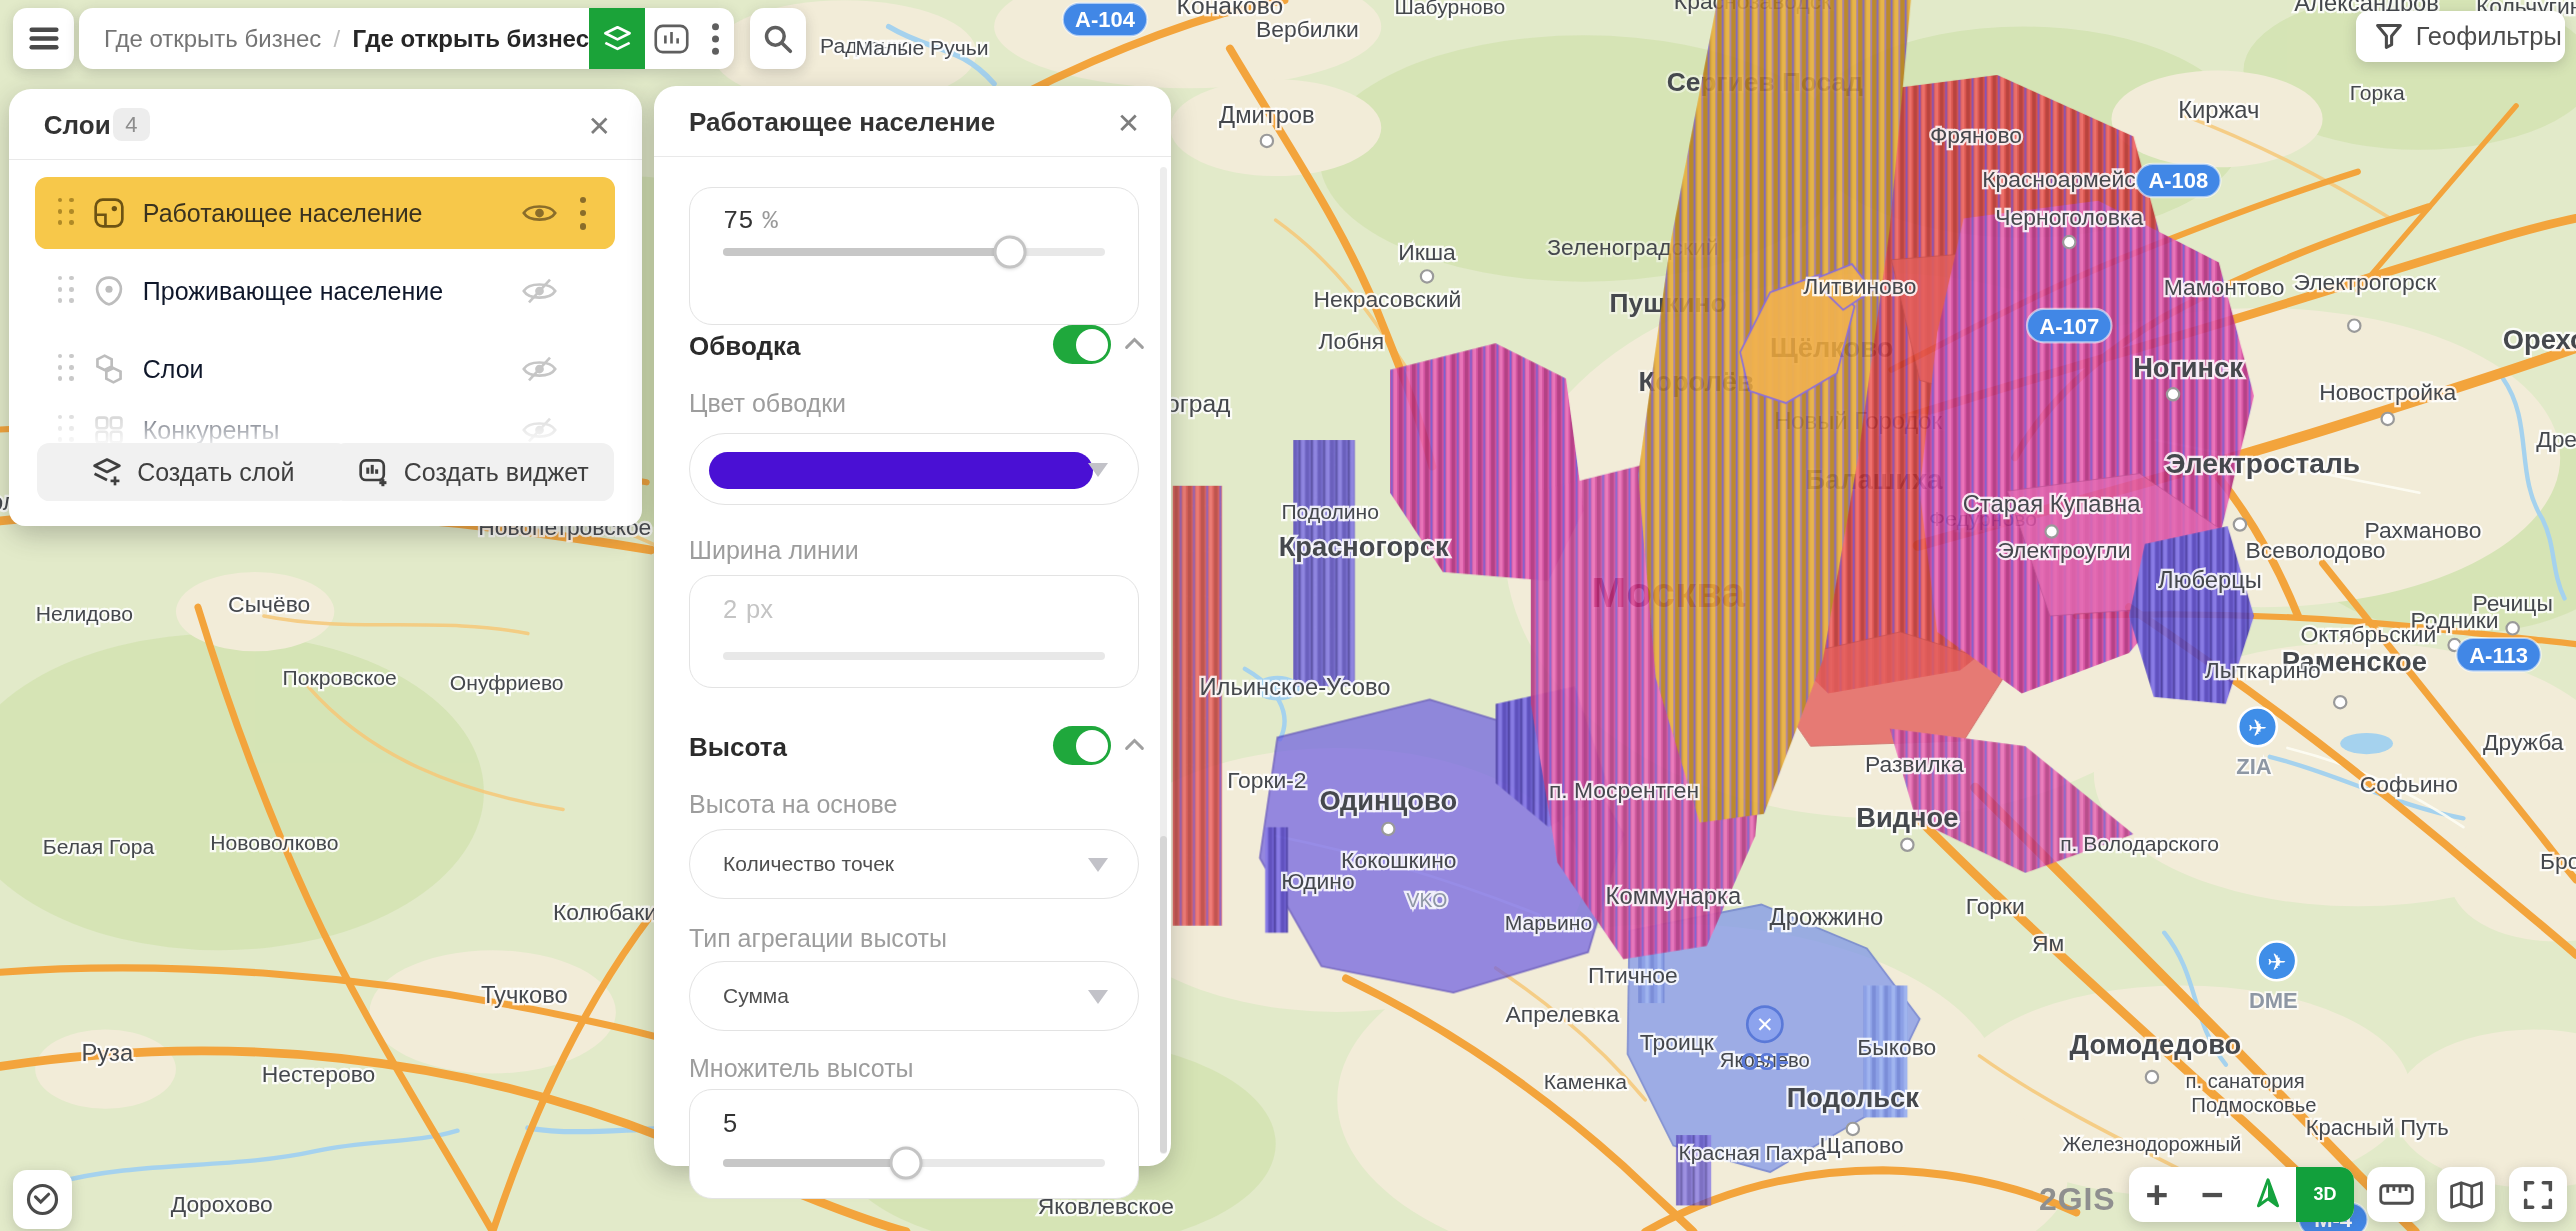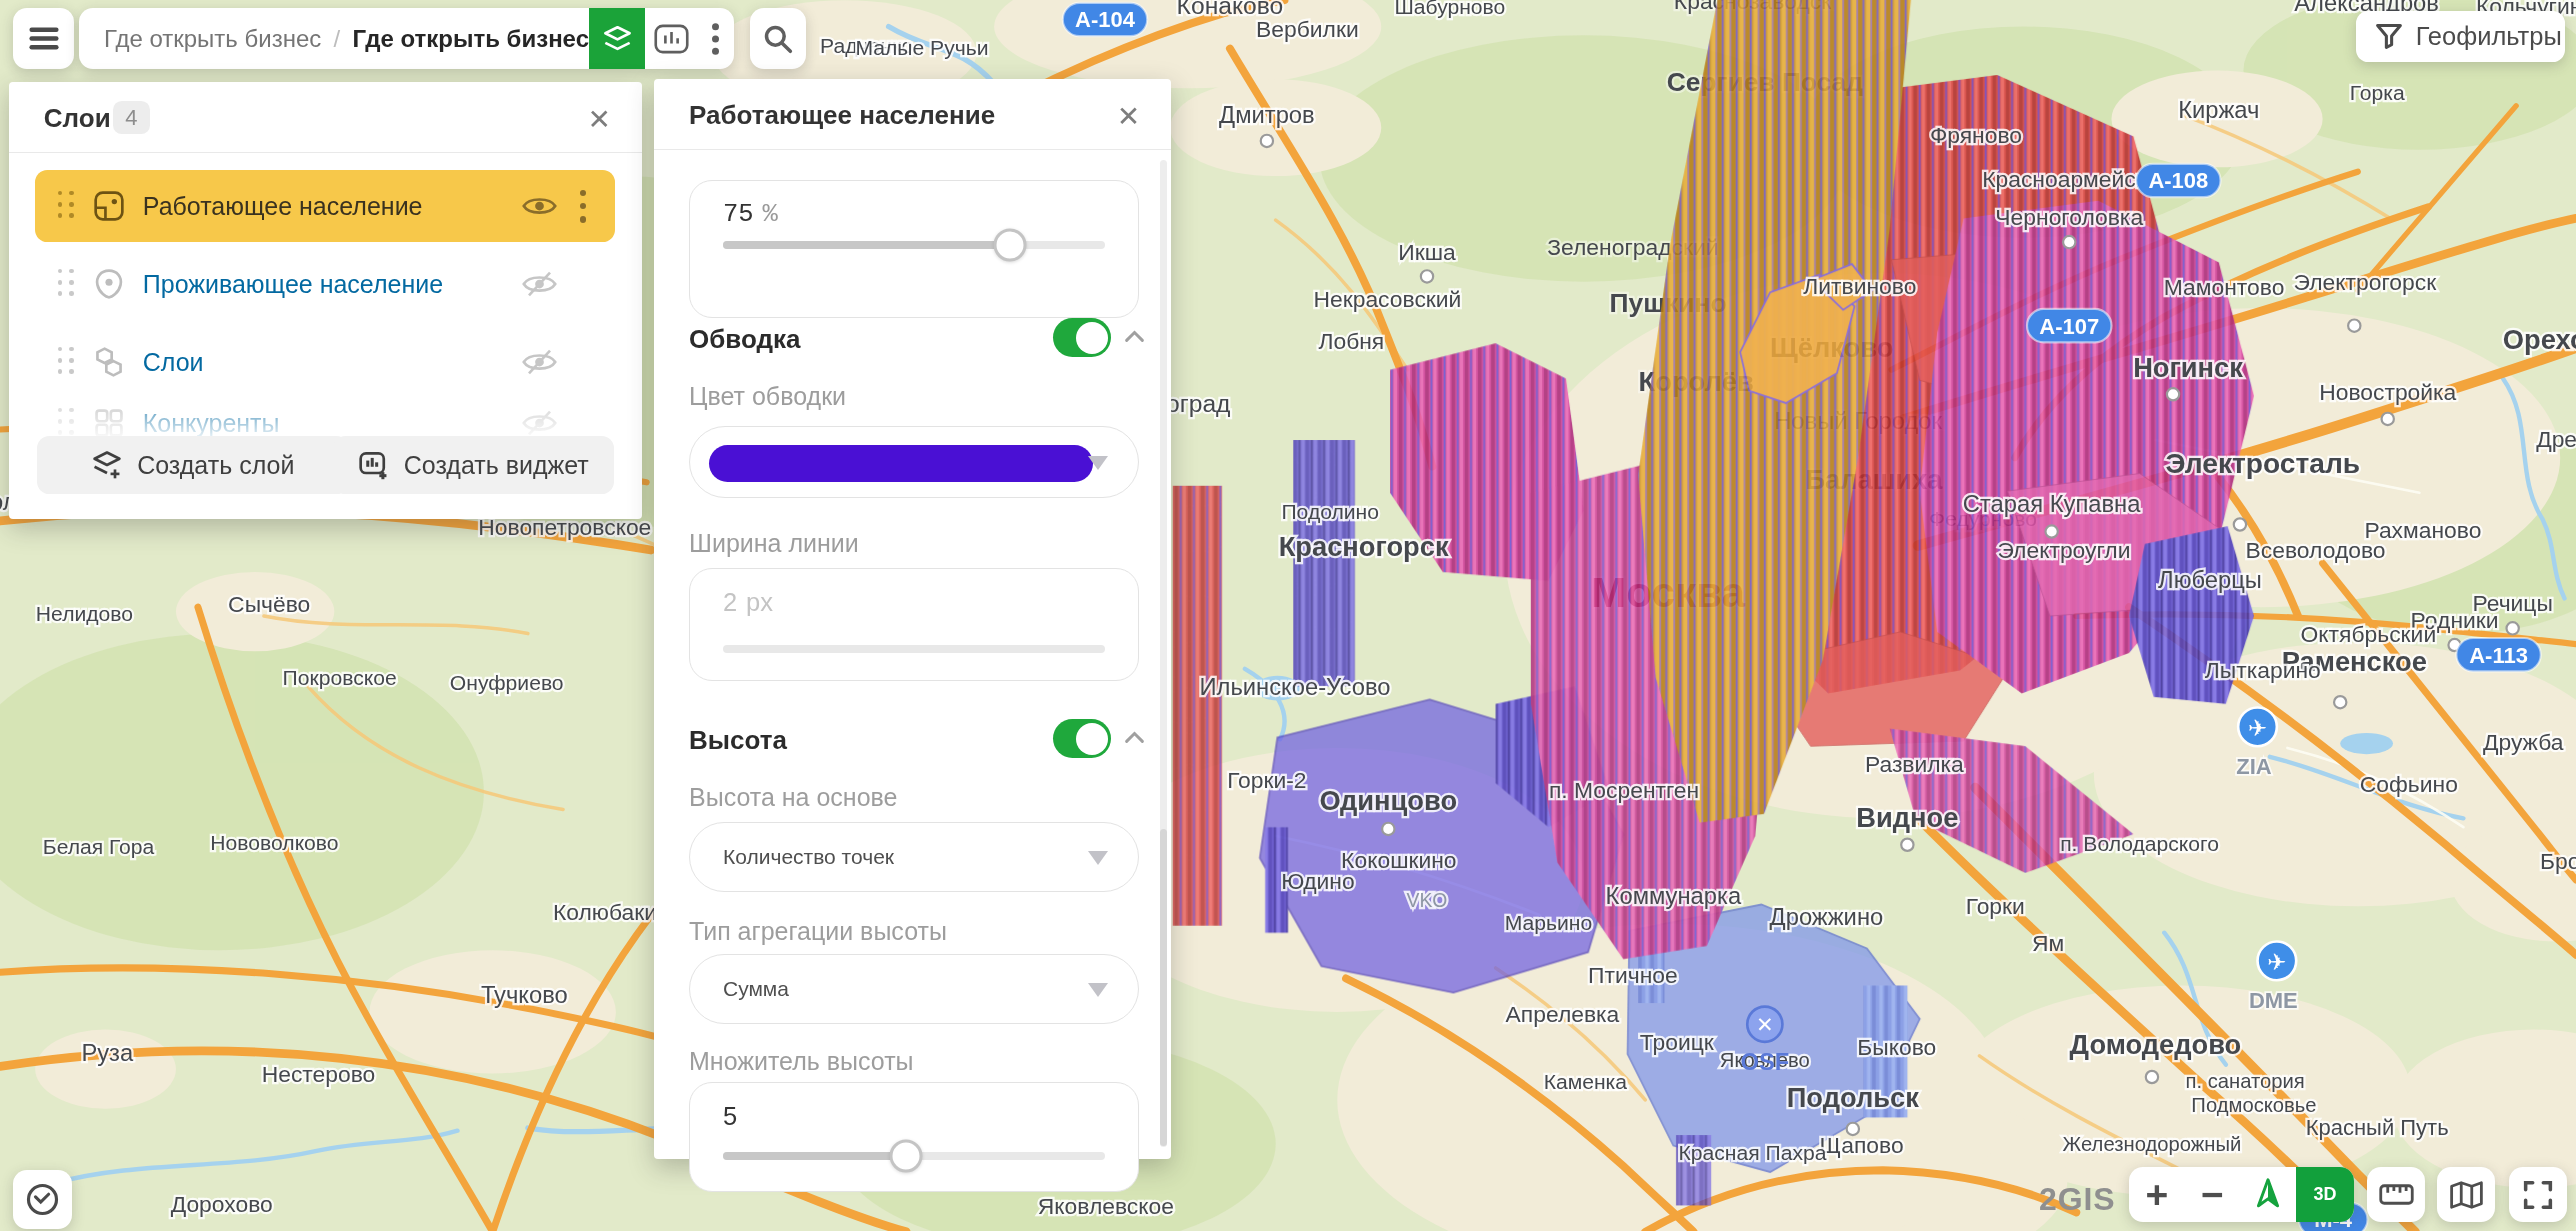--- a/index.html
+++ b/index.html
@@ -21,40 +21,40 @@
   .crumb-spacer { flex:1; }
   .greenbtn { width:60px; height:61px; background:#1ba339; display:flex; align-items:center; justify-content:center; cursor:pointer; }
   .iconbtn  { width:56px; height:61px; display:flex; align-items:center; justify-content:center; cursor:pointer; }
 
   
   .geof { position:absolute; left:2356px; top:10.6px; width:209px; height:51px; background:#fff; border-radius:12.3px;
           box-shadow:0 3.5px 12.3px rgba(60,60,60,.22); display:flex; align-items:center; cursor:pointer; }
   .geof span { color:#4b4b4b; font-size:25.5px; margin-left:12.3px; }
 
   
-  .panel { position:absolute; background:#fff; border-radius:4px; box-shadow:0 8.8px 26px rgba(50,50,50,.28); }
+  .panel { position:absolute; background:#fff; border-radius:22px; box-shadow:0 8.8px 26px rgba(50,50,50,.28);margin-top:7px; }
   .p-head { position:absolute; left:0; top:0; right:0; height:70px; }
   .p-title { position:absolute; left:35px; top:21px; font-size:26px; font-weight:bold; color:#333; }
   .p-close { position:absolute; right:23px; top:17.6px; width:39px; height:39px; display:flex; align-items:center;
              justify-content:center; color:#7d7d7d; font-size:28px; cursor:pointer; }
   .p-div { position:absolute; left:0; right:0; top:70px; height:0.9px; background:#e9e9e9; }
 
   
   #layersPanel { left:8.8px; top:82px; width:633px; height:437px; }
   .badge { position:absolute; left:104px; top:19.4px; min-width:37px; height:33px; background:#ededed; border-radius:8.8px;
            color:#8d8d8d; font-size:22px; display:flex; align-items:center; justify-content:center; padding:0 8.8px; }
   .litem { position:absolute; left:26px; width:580px; height:72px; border-radius:12.3px; display:flex; align-items:center; cursor:pointer; }
   .litem.sel { background:#f7c84a; }
   .handle { width:16px; height:30px; margin-left:23px; display:grid; grid-template-columns:4.4px 4.4px; grid-gap:3.5px 7px; }
   .handle i { width:4.4px; height:4.4px; border-radius:50%; background:#b08a26; }
   .litem.ghost .handle i { background:#c9c9c9; }
   .licon { margin-left:19.4px; width:32px; height:32px; color:#6d5313; }
   .litem.ghost .licon { color:#bdbdbd; }
   .llabel { margin-left:17.6px; font-size:25px; color:#3a321f; }
-  .litem.ghost .llabel { color:#0369a1; }
+  .litem.ghost .llabel { color:#0f172a; }
   .lspace { flex:1; }
   .leye { width:35px; height:30px; color:#8a6d2a; margin-right:23px; }
   .litem.ghost .leye { color:#c6c6c6; }
   .lkebab { width:8.8px; height:33px; margin-right:26px; display:flex; flex-direction:column; justify-content:space-between; }
   .lkebab i { width:6.2px; height:6.2px; border-radius:50%; background:#8a6d2a; }
   .lfade { position:absolute; left:0; right:0; bottom:0; height:132px; border-radius:0 0 16px 16px;
            background:linear-gradient(to bottom, rgba(255,255,255,0) 0%, #fff 42%); pointer-events:none; }
   .fbtn { position:absolute; height:58px; background:#f1f1f1; border-radius:12.3px; display:flex; align-items:center;
           justify-content:center; cursor:pointer; color:#3f3f3f; font-size:25px; }
   .fbtn svg { margin-right:14px; }

